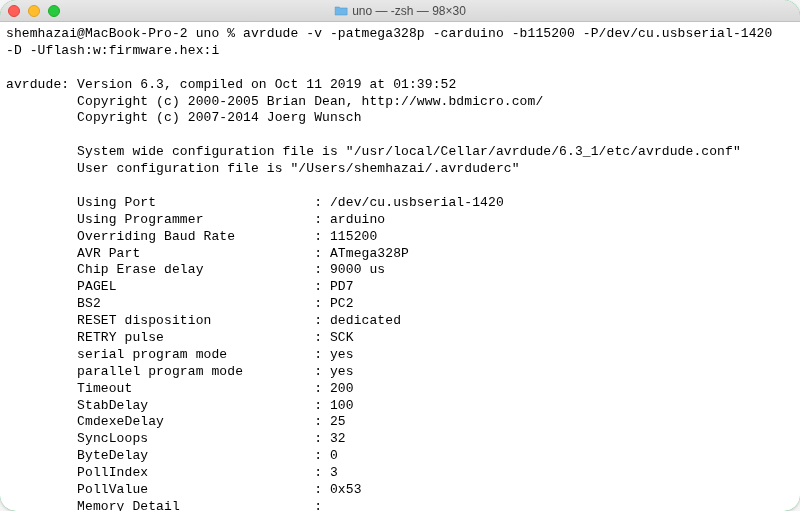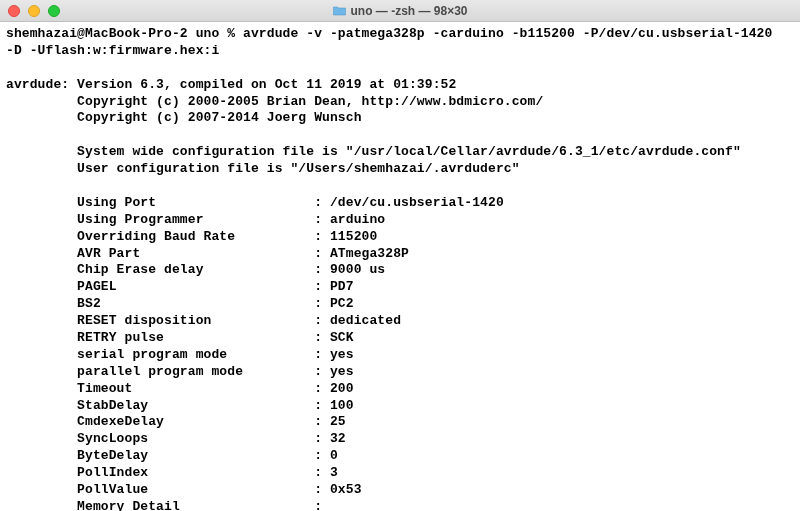--- a/index.html
+++ b/index.html
@@ -8,24 +8,23 @@
       font-size: 13px;
       background: #f5f5f5;
       width: 800px;
       height: 511px;
       overflow: hidden;
     }
     .window {
       background: #22c55e;
       width: 100%;
       height: 100%;
-      border-radius: 0;
+      border-radius: 16px;
       overflow: hidden;
       box-shadow: 0 1px 3px rgba(0,0,0,0.2);
-      font-weight: bold;
     }
     .titlebar {
       height: 22px;
       background: linear-gradient(#e8e8e8, #d8d8d8);
       border-bottom: 1px solid #c0c0c0;
       display: flex;
       align-items: center;
       position: relative;
     }
     .traffic-lights {

